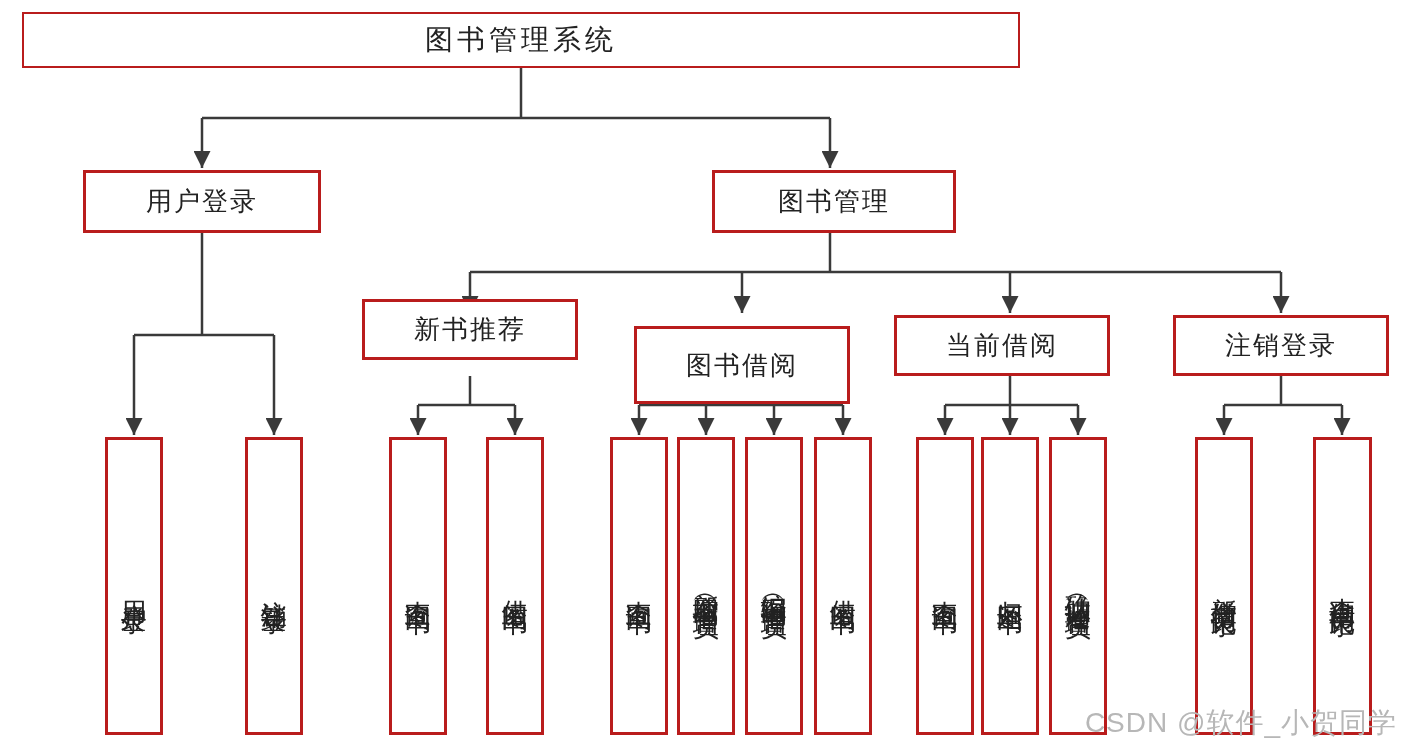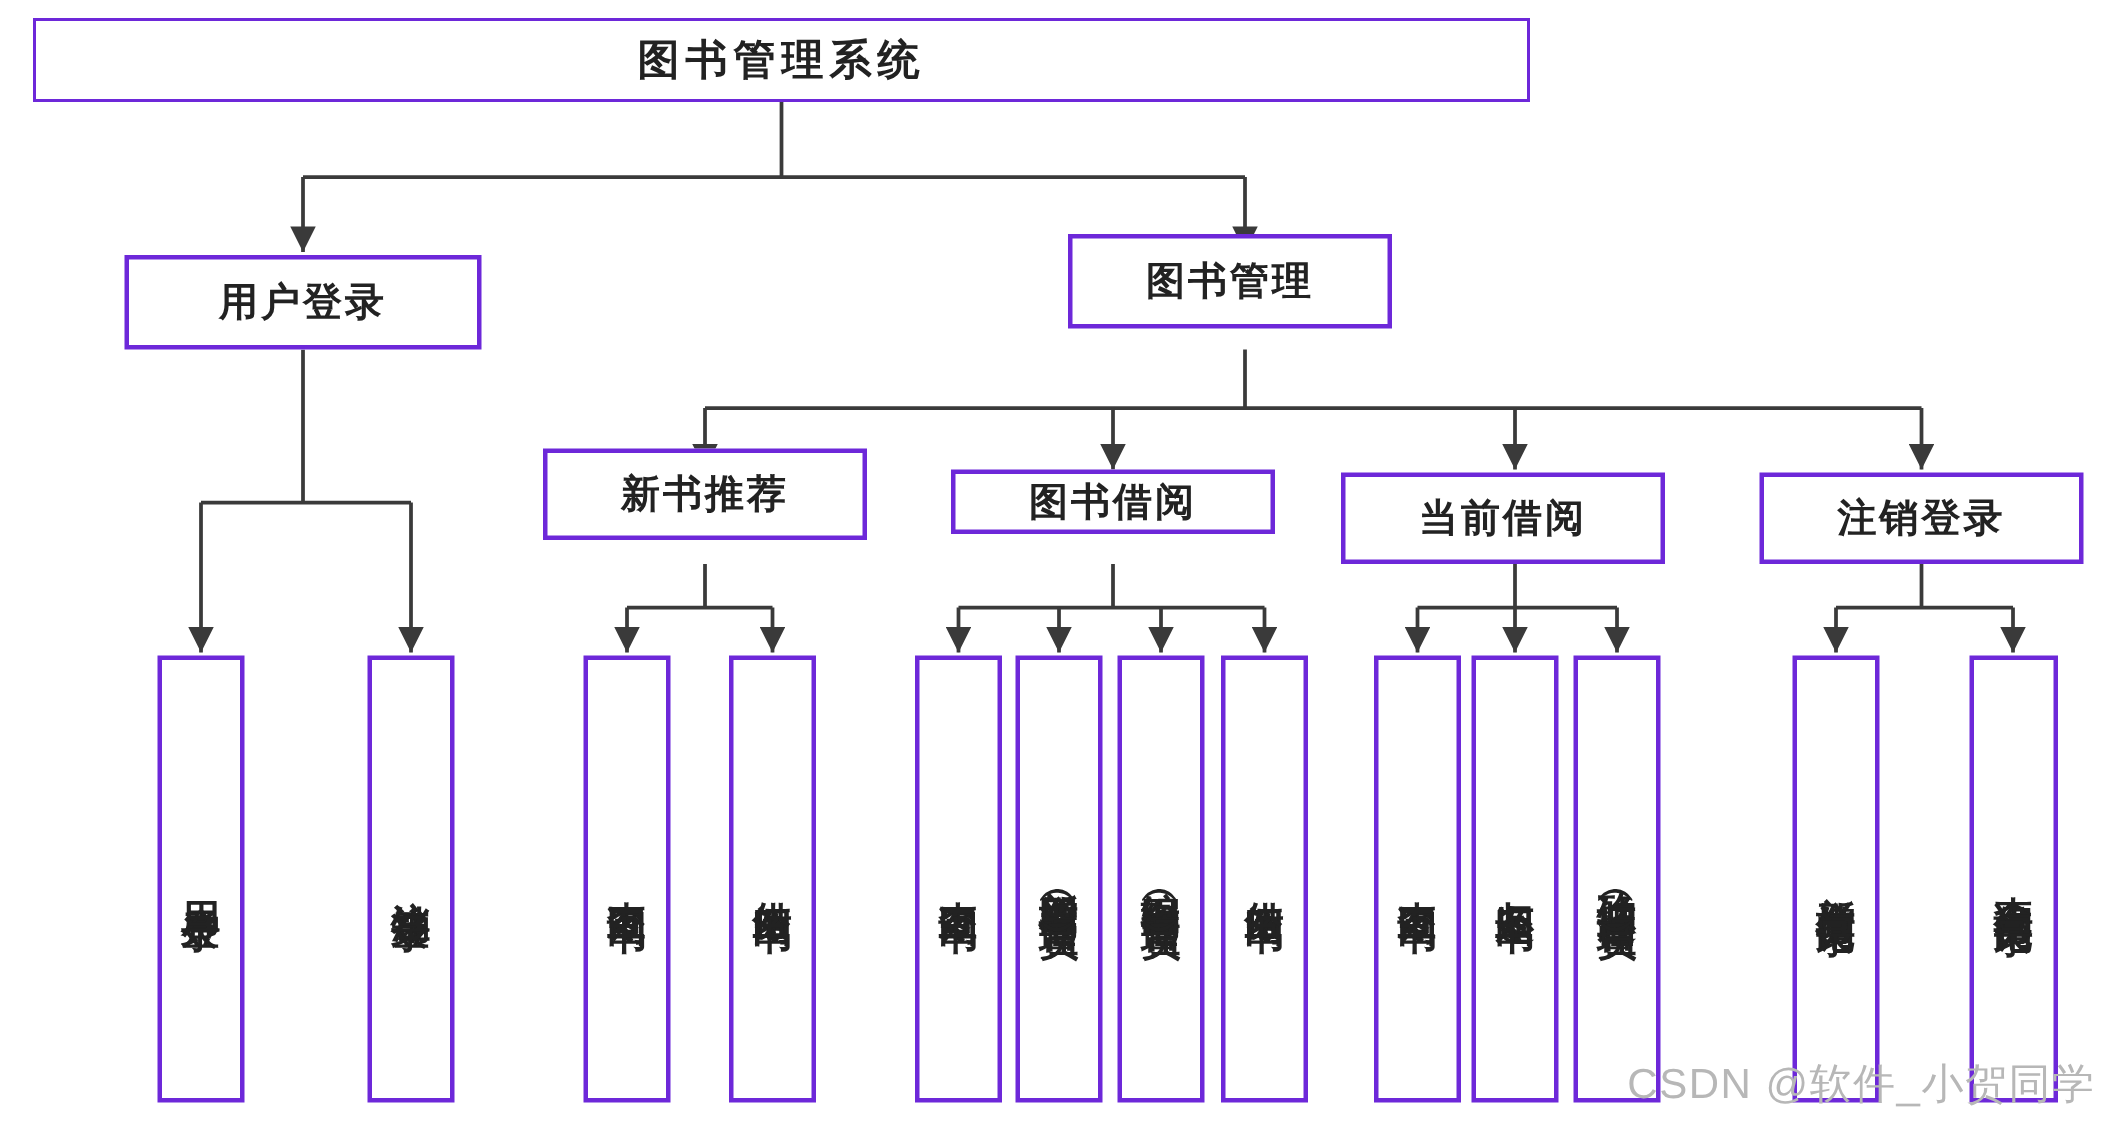--- a/index.html
+++ b/index.html
@@ -17,27 +17,26 @@
   }
   #connectors {
     position: absolute;
     left: 0; top: 0;
     width: 1405px;
     height: 747px;
   }
   .box {
     position: absolute;
     box-sizing: border-box;
-    border: 3px solid #6d28d9;
+    border: 3px solid #b91c1c;
     background: #ffffff;
     display: flex;
     align-items: center;
     justify-content: center;
     color: #222222;
-    font-weight: bold;
   }
   .box.root {
     border-width: 2px;
     font-size: 28px;
     letter-spacing: 4px;
   }
   .box.h {
     font-size: 26px;
     letter-spacing: 2px;
   }
@@ -117,28 +116,28 @@
     </g>
   </svg>
 
   <div class="box root" style="left:22px;top:12px;width:998px;height:56px">
     <span class="lbl">图书管理系统</span>
   </div>
 
   <div class="box h" style="left:83px;top:170px;width:238px;height:63px">
     <span class="lbl">用户登录</span>
   </div>
-  <div class="box h" style="left:712px;top:156px;width:216px;height:63px">
+  <div class="box h" style="left:712px;top:170px;width:244px;height:63px">
     <span class="lbl">图书管理</span>
   </div>
 
   <div class="box h" style="left:362px;top:299px;width:216px;height:61px">
     <span class="lbl">新书推荐</span>
   </div>
-  <div class="box h" style="left:634px;top:313px;width:216px;height:43px">
+  <div class="box h" style="left:634px;top:326px;width:216px;height:78px">
     <span class="lbl">图书借阅</span>
   </div>
   <div class="box h" style="left:894px;top:315px;width:216px;height:61px">
     <span class="lbl">当前借阅</span>
   </div>
   <div class="box h" style="left:1173px;top:315px;width:216px;height:61px">
     <span class="lbl">注销登录</span>
   </div>
 
   <div class="box v" style="left:105px;top:437px;width:58px;height:298px">

